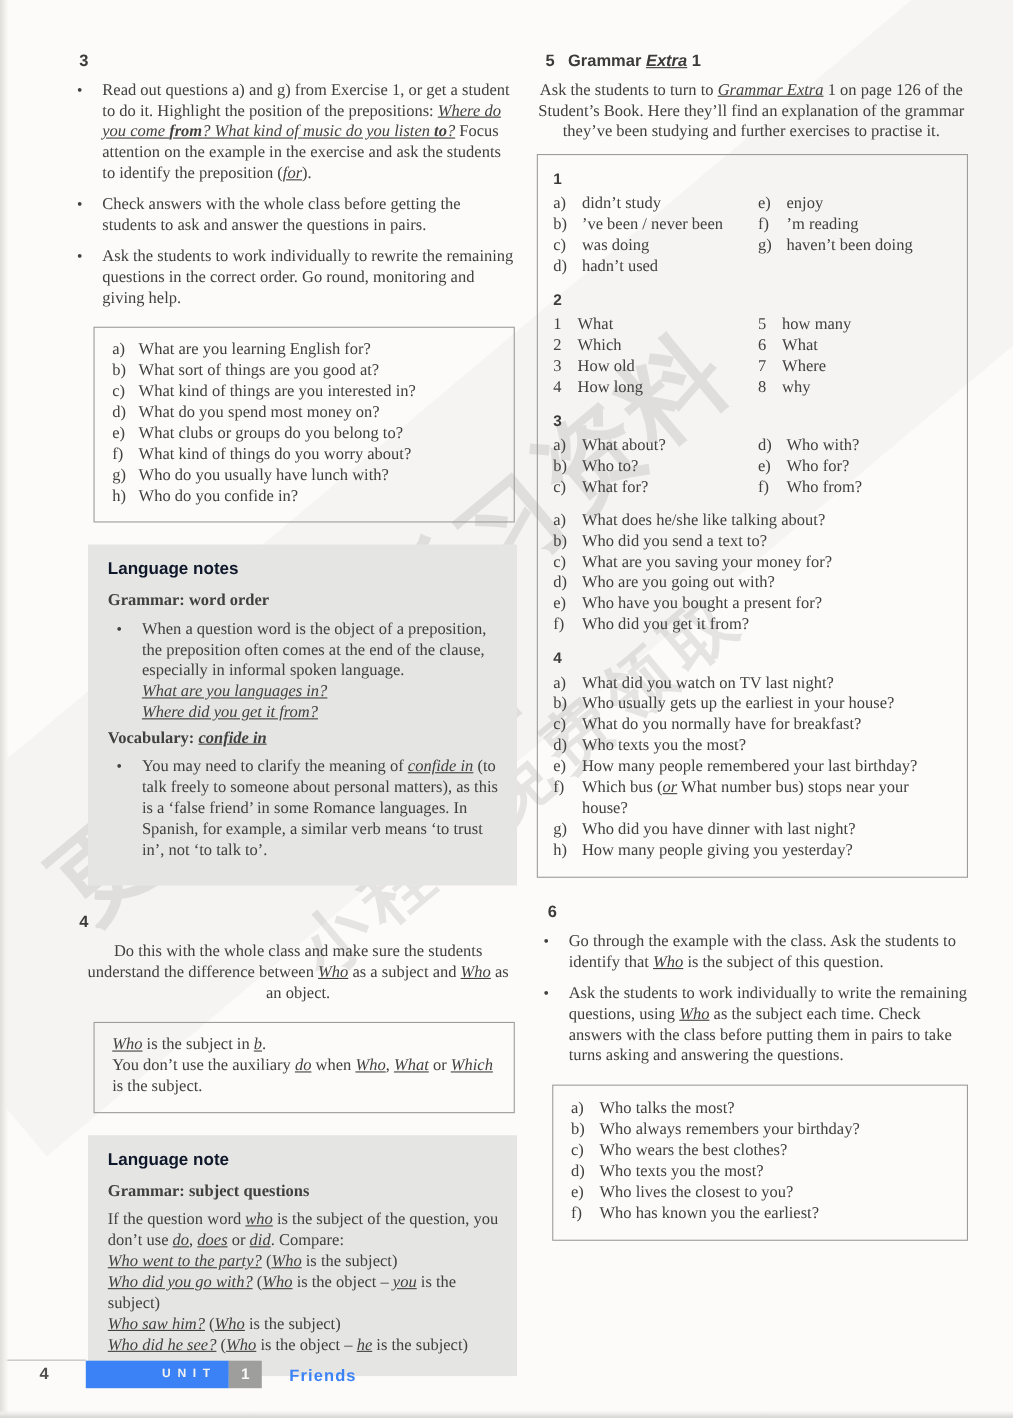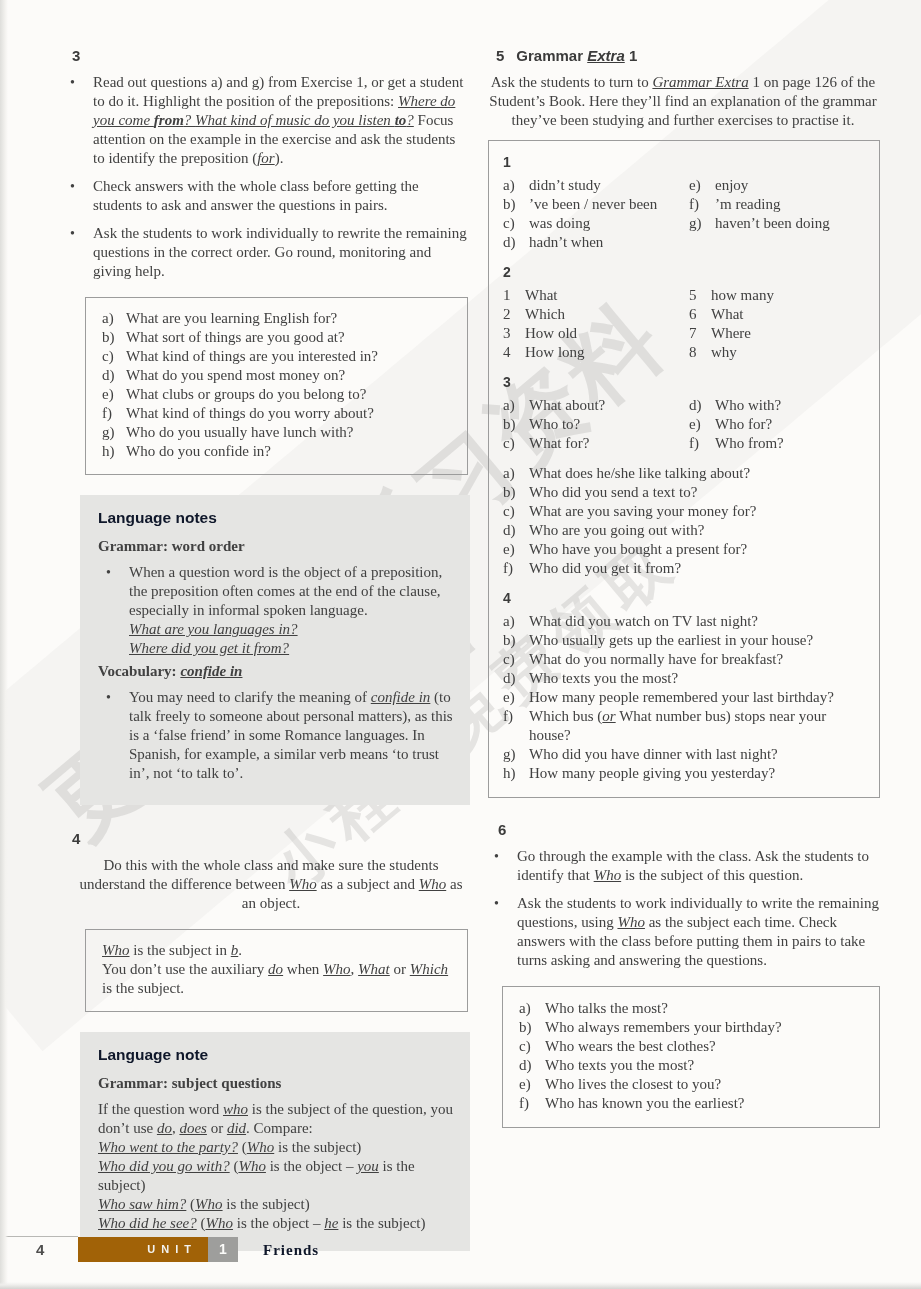--- a/index.html
+++ b/index.html
@@ -67,31 +67,31 @@
   .twocol .colB{flex:1;}
   .numlist .li-n{flex:0 0 22px;width:22px;}
 
   .s6box{border:1px solid #9c9c9c;margin:16px 0 0 16px;padding:12px 10px 14px 16px;}
 
   
   .footer-rule{position:absolute;left:0;top:1236px;width:78px;border-top:1px solid #b8b8b5;z-index:3;}
   .page-num{position:absolute;left:36px;top:1240px;z-index:3;
     font-family:"Liberation Sans","DejaVu Sans",sans-serif;font-weight:bold;
     font-size:15px;color:#4e4e4e;}
-  .unit-bar{position:absolute;left:78px;top:1237px;width:130px;height:25px;background:#a16207;
+  .unit-bar{position:absolute;left:78px;top:1237px;width:130px;height:25px;background:#3b82f6;
     z-index:3;display:flex;align-items:center;justify-content:flex-end;padding-right:11px;
     box-sizing:border-box;font-family:"Liberation Sans","DejaVu Sans",sans-serif;
     font-weight:bold;font-size:11px;letter-spacing:6px;color:#f2f2f0;}
   .unit-num{position:absolute;left:208px;top:1237px;width:30px;height:25px;background:#9e9e9c;
     z-index:3;display:flex;align-items:center;justify-content:center;
     font-family:"Liberation Sans","DejaVu Sans",sans-serif;font-weight:bold;
     font-size:14px;color:#fbfbf9;}
   .unit-title{position:absolute;left:263px;top:1241px;z-index:3;
-    font-family:Liberation Serif, serif;font-weight:bold;
-    font-size:15px;letter-spacing:1px;color:#0f172a;}
+    font-family:Liberation Sans, sans-serif;font-weight:bold;
+    font-size:15px;letter-spacing:1px;color:#3b82f6;}
 </style>
 </head>
 <body>
 
 <div class="edge-left"></div>
 <div class="edge-bottom"></div>
 <div class="wm-band"></div>
 <div class="watermark">
   <div class="wm1">更多知识后习资料在</div>
   <div class="wm2">小程序免费领取</div>
@@ -208,21 +208,21 @@
               <div class="li-row">
                 <span class="li-n">b)</span>
                 <span class="li-t">’ve been / never been</span>
               </div>
               <div class="li-row">
                 <span class="li-n">c)</span>
                 <span class="li-t">was doing</span>
               </div>
               <div class="li-row">
                 <span class="li-n">d)</span>
-                <span class="li-t">hadn’t when</span>
+                <span class="li-t">hadn’t used</span>
               </div>
             </div>
           <div class="colB">
               <div class="li-row">
                 <span class="li-n">e)</span>
                 <span class="li-t">enjoy</span>
               </div>
               <div class="li-row">
                 <span class="li-n">f)</span>
                 <span class="li-t">’m reading</span>

